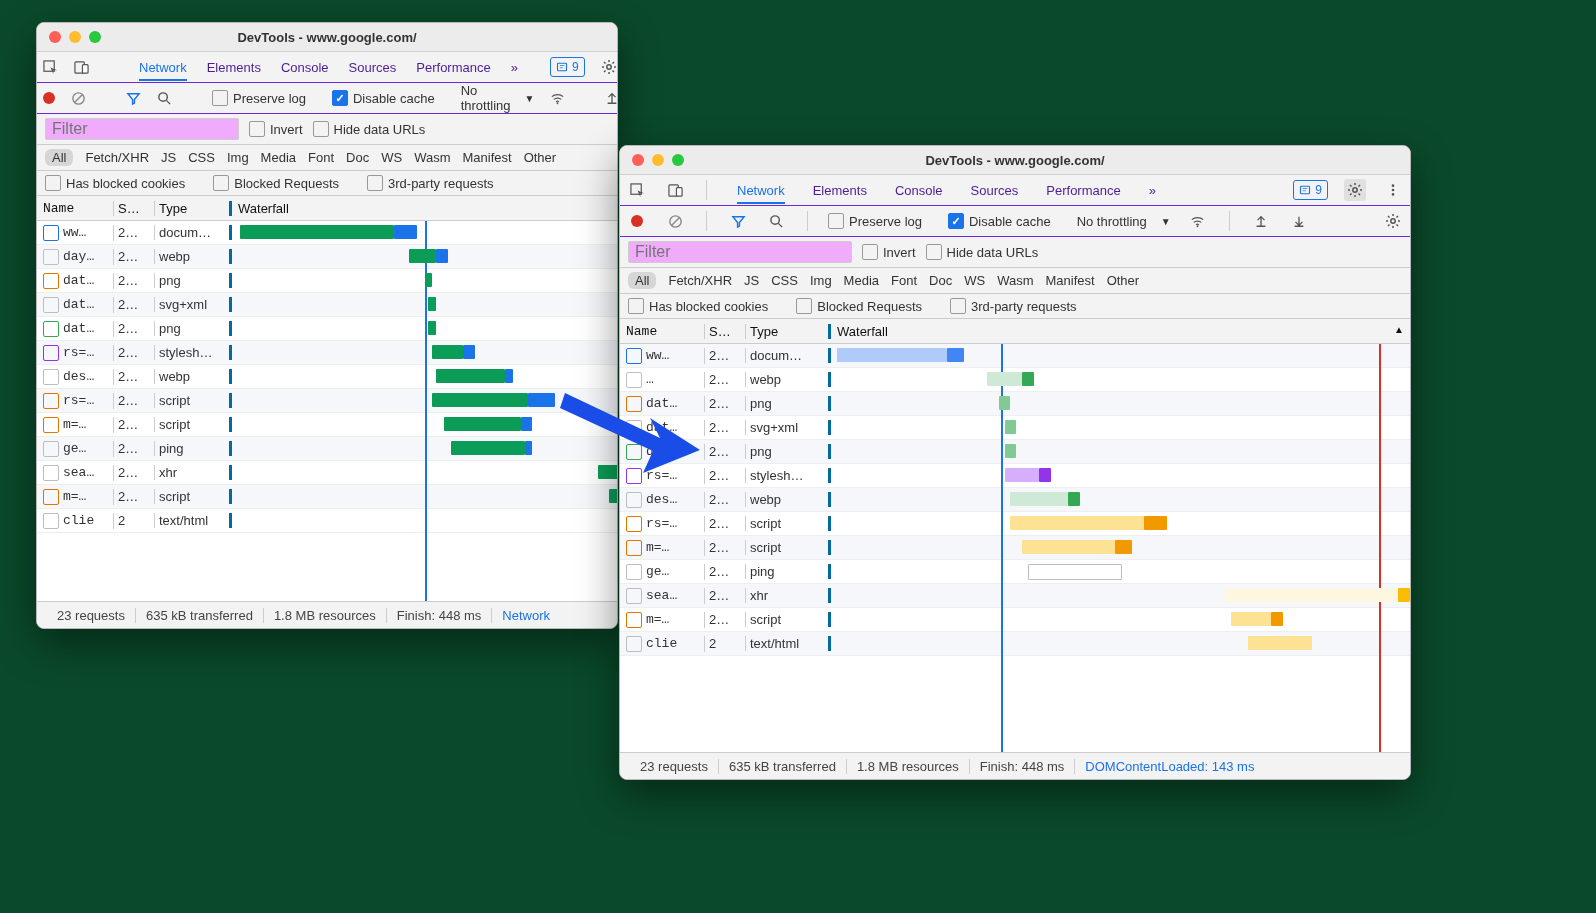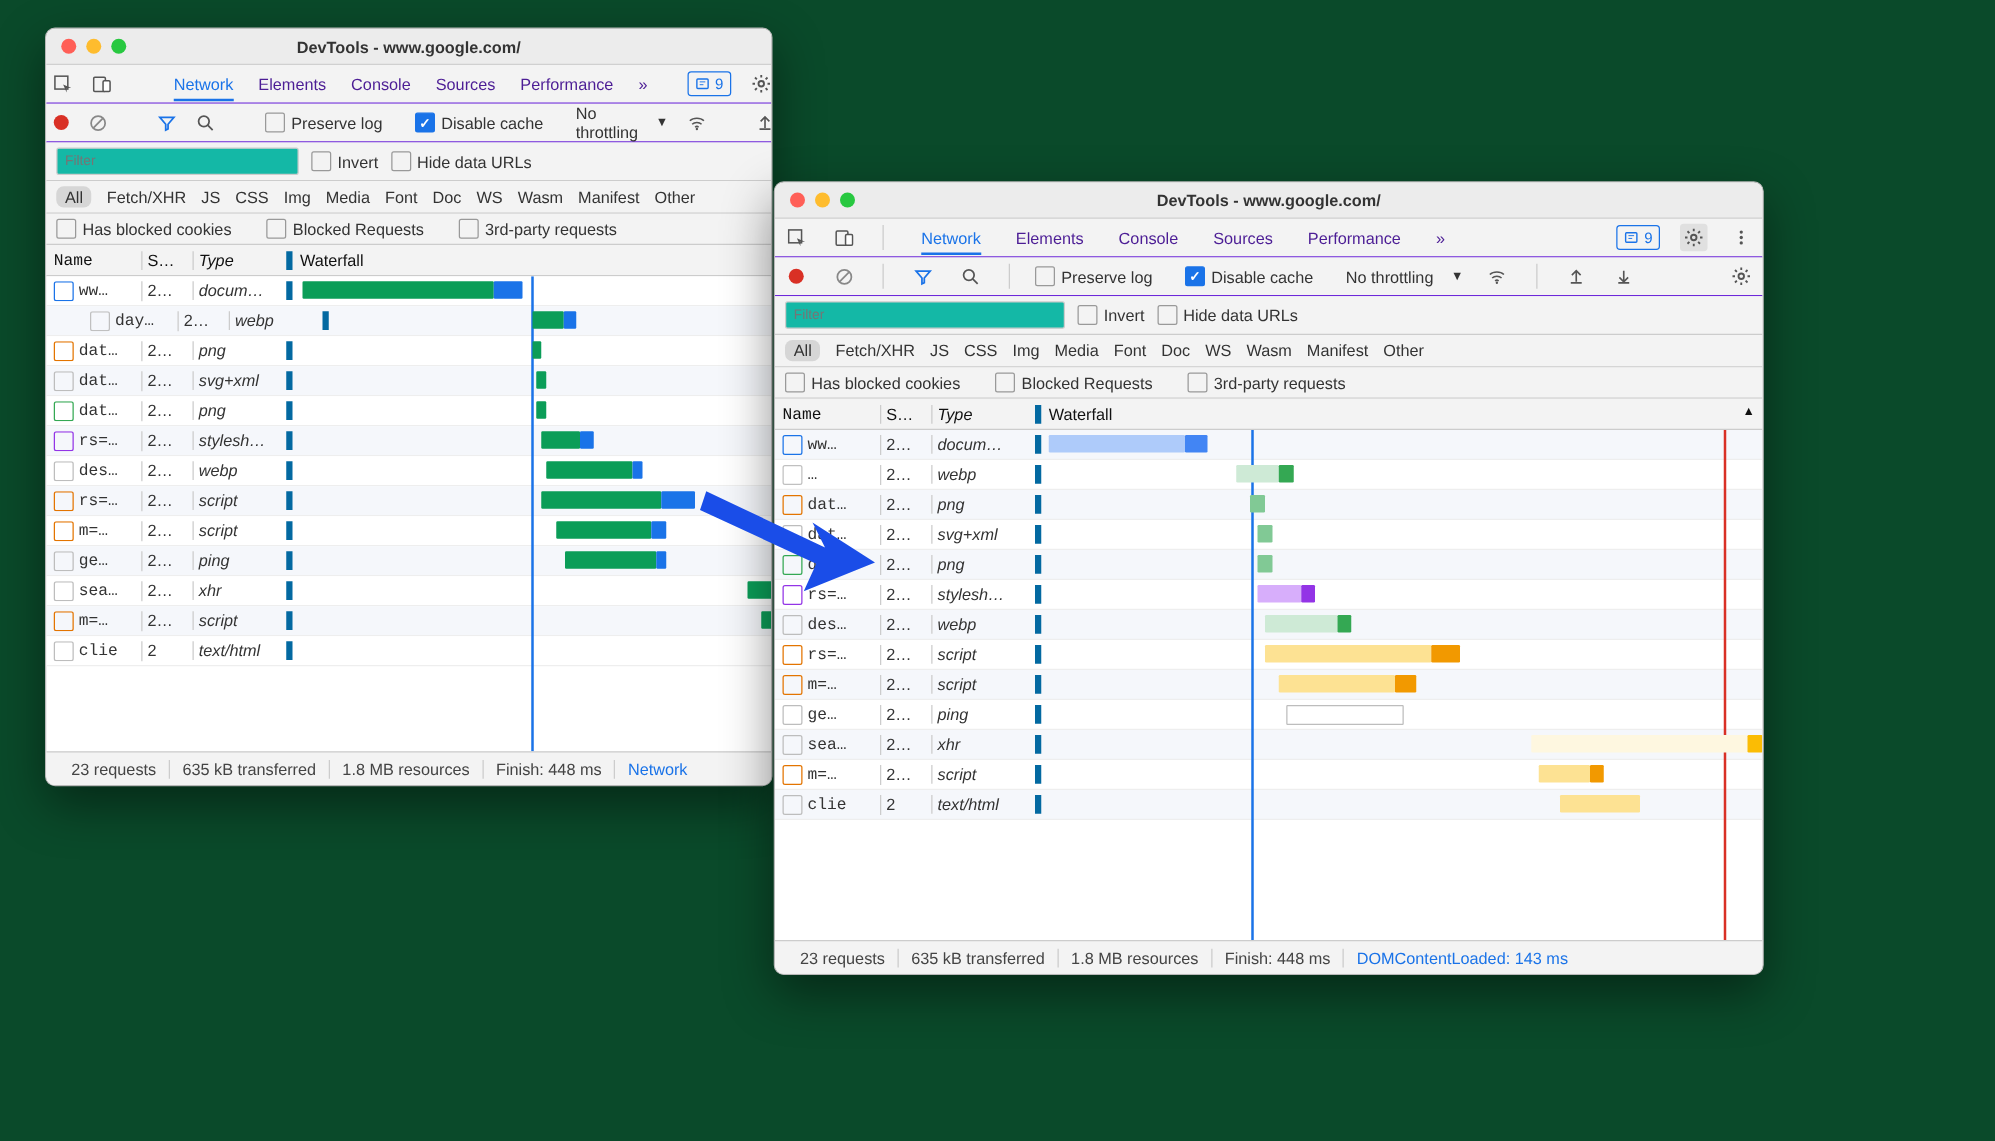--- a/index.html
+++ b/index.html
@@ -16,30 +16,30 @@
 .spacer { flex:1; }
 .icon-btn { width:22px; height:22px; display:flex; align-items:center; justify-content:center; border-radius:3px; cursor:pointer; color:#555; }
 .icon-btn.hi { background:#e0e0e0; }
 .badge { display:flex; align-items:center; gap:4px; border:1px solid #1a73e8; border-radius:3px; padding:0 5px; color:#1a73e8; font-size:12px; height:18px; }
 .vr { width:1px; height:20px; background:#ccc; margin:0 4px; }
 .record { width:12px; height:12px; border-radius:50%; background:#d93025; }
 .chk { width:14px; height:14px; border:1px solid #999; border-radius:2px; display:inline-flex; align-items:center; justify-content:center; flex-shrink:0; }
 .chk.on { background:#1a73e8; border-color:#1a73e8; }
 .chk.on::after { content:'✓'; color:#fff; font-size:11px; font-weight:700; }
 .lbl { display:flex; align-items:center; gap:5px; margin-right:10px; white-space:nowrap; }
-.filter-in { width:180px; height:20px; border:1px solid #ccc; border-radius:2px; padding:0 6px; font-size:11px; background:#14b8a6; margin-right:10px; }
+.filter-in { width:180px; height:20px; border:1px solid #ccc; border-radius:2px; padding:0 6px; font-size:16px; background:#f0abfc; margin-right:10px; }
 .filters-row { display:flex; align-items:center; border-bottom:1px solid #ccc; background:#f3f3f3; padding:4px 8px; gap:0; flex-wrap:wrap; font-size:13px; }
 .typebar { display:flex; align-items:center; border-bottom:1px solid #ccc; background:#f3f3f3; padding:4px 8px; gap:12px; font-size:13px; }
 .typebtn { cursor:pointer; color:#333; }
 .typebtn.on { background:#d6d6d6; border-radius:6px; padding:1px 7px; }
 .chkrow { display:flex; align-items:center; border-bottom:1px solid #ccc; background:#f3f3f3; padding:4px 8px; gap:18px; font-size:13px; }
 .grid-head { display:flex; background:#f3f3f3; border-bottom:1px solid #ccc; height:24px; align-items:center; font-size:13px; color:#111; }
 .c-name { width:70px; padding-left:6px; border-right:1px solid #ccc; overflow:hidden; text-overflow:ellipsis; white-space:nowrap; flex-shrink:0;font-family:Liberation Mono, monospace; }
 .c-status { width:36px; padding-left:4px; border-right:1px solid #ccc; overflow:hidden; text-overflow:ellipsis; white-space:nowrap; flex-shrink:0; }
-.c-type { width:70px; padding-left:4px; border-right:5px solid #0369a1; overflow:hidden; text-overflow:ellipsis; white-space:nowrap; flex-shrink:0;font-style:italic; }
+.c-type { width:70px; padding-left:4px; border-right:3px solid #0369a1; overflow:hidden; text-overflow:ellipsis; white-space:nowrap; flex-shrink:0; }
 .c-wf { flex:1; padding-left:6px; position:relative; overflow:hidden; }
 .rows { flex:1; overflow:hidden; position:relative; }
 .row { display:flex; height:23px; align-items:center; font-size:13px; border-bottom:1px solid #eee; }
 .row:nth-child(odd){ background:#f5f7fb; }
 .row:nth-child(even){ background:#fff; }
 .ficon { width:14px; height:14px; display:inline-block; border:1px solid; border-radius:2px; margin-right:4px; flex-shrink:0; vertical-align:middle; }
 .row .c-name { display:flex; align-items:center; }
 .bar { position:absolute; height:14px; top:4px; border-radius:1px; }
 .dcl { position:absolute; top:0; bottom:0; width:2px; background:#1a73e8; }
 .load { position:absolute; top:0; bottom:0; width:2px; background:#d93025; }
@@ -221,21 +221,21 @@
           <span>ww…</span>
         </div>
         <div class="c-status">2…</div>
         <div class="c-type" style="width: 70px;">docum…</div>
         <div class="c-wf" style="height: 23px;">
           <div class="bar" style="left: 2%; width: 40%; background: rgb(11, 157, 88);"></div>
           <div class="bar" style="left: 42%; width: 6%; background: rgb(26, 115, 232);"></div>
         </div>
       </div>
       <div class="row">
-        <div class="c-name" style="width: 70px; margin-left: 29px;">
+        <div class="c-name" style="width: 70px;">
           <span class="ficon" style="border-color: rgb(192, 192, 192);"></span>
           <span>day…</span>
         </div>
         <div class="c-status">2…</div>
         <div class="c-type" style="width: 70px;">webp</div>
         <div class="c-wf" style="height: 23px;">
           <div class="bar" style="left: 46%; width: 7%; background: rgb(11, 157, 88);"></div>
           <div class="bar" style="left: 53%; width: 3%; background: rgb(26, 115, 232);"></div>
         </div>
       </div>

